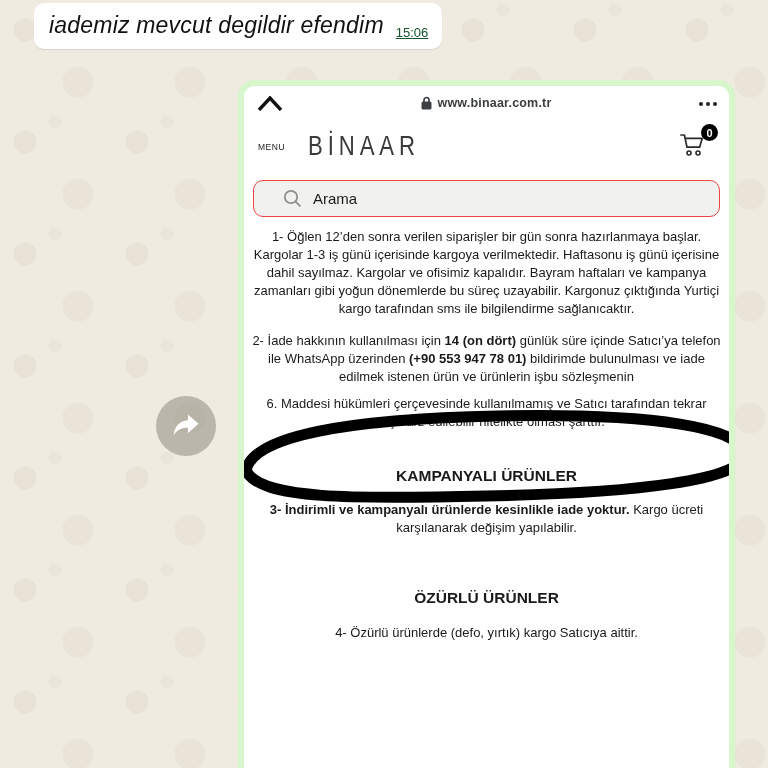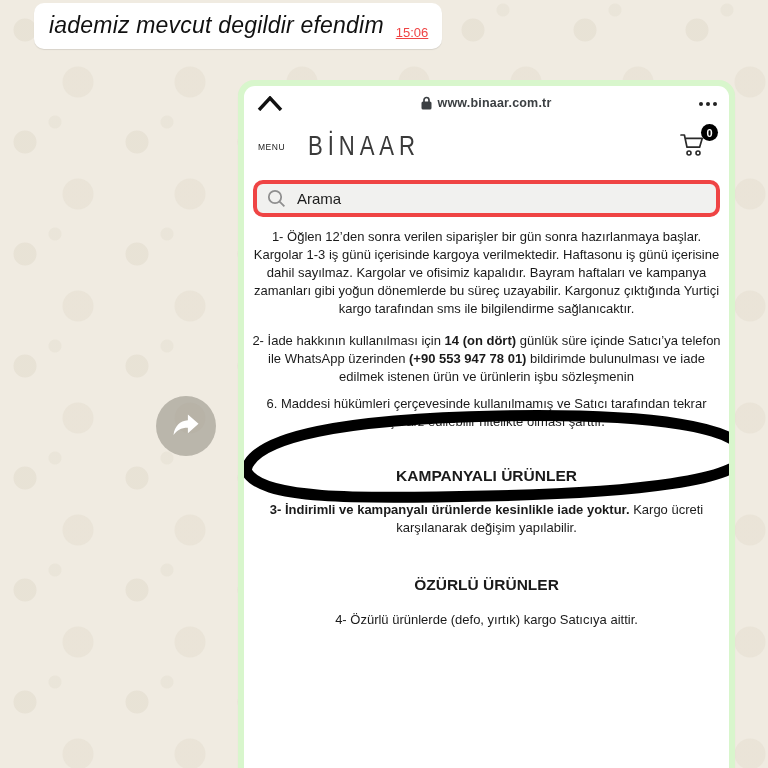--- a/index.html
+++ b/index.html
@@ -17,21 +17,21 @@
 
   
   .msg-bubble {
     position:absolute; left:34px; top:3px;
     background:#ffffff; border-radius:10px;
     padding:9px 14px 10px 15px;
     box-shadow:0 1px 1px rgba(0,0,0,.10);
     white-space:nowrap;
   }
   .msg-text { font-size:23px; color:#111; letter-spacing:.2px;font-style:italic; }
-  .msg-time { font-size:13px; color:#ef4444; margin-left:12px; position:relative; top:4px;text-decoration:underline; }
+  .msg-time { font-size:13px; color:#14532d; margin-left:12px; position:relative; top:4px;text-decoration:underline; }
 
   
   .forward-btn {
     position:absolute; left:156px; top:396px;
     width:60px; height:60px; border-radius:50%;
     background:rgba(142,138,128,.55);
     display:flex; align-items:center; justify-content:center;
   }
 
   
@@ -68,36 +68,36 @@
   .cart-badge {
     position:absolute; top:-7px; right:-5px;
     width:17px; height:17px; border-radius:50%;
     background:#000; color:#fff; font-size:11px; font-weight:bold;
     display:flex; align-items:center; justify-content:center;
   }
 
   
   .search-bar {
     margin:12px 9px 0 9px; height:37px;
-    background:#f1f1ef; border:4px solid #ef4444; border-radius:10px;
-    display:flex; align-items:center; padding:0 10px;
+    background:#f1f1ef; border:1px solid #ef4444; border-radius:10px;
+    display:flex; align-items:center; padding:0 29px;
   }
   .search-text { font-size:15px; color:#1c1c1c; margin-left:11px; }
 
   
   .content { padding:0 7px; text-align:center; color:#1a1a1a; }
   .content p { font-size:13px; line-height:18px; }
   .content h3 { font-size:15.5px; line-height:18px; font-weight:bold; }
   .p1 { margin-top:11px; }
   .h-iade { margin-top:37px; }
   .p2 { margin-top:14px; }
   .p2b { margin-top:9px; }
   .h-kampanya { margin-top:36px; }
   .p3 { margin-top:16px; }
-  .h-ozurlu { margin-top:39px; }
+  .h-ozurlu { margin-top:52px; }
   .p4 { margin-top:17px; }
 
   
   .oval-overlay {
     position:absolute; left:-8px; top:320px;
     width:514px; height:100px;
     pointer-events:none;
   }
 </style>
 </head>

